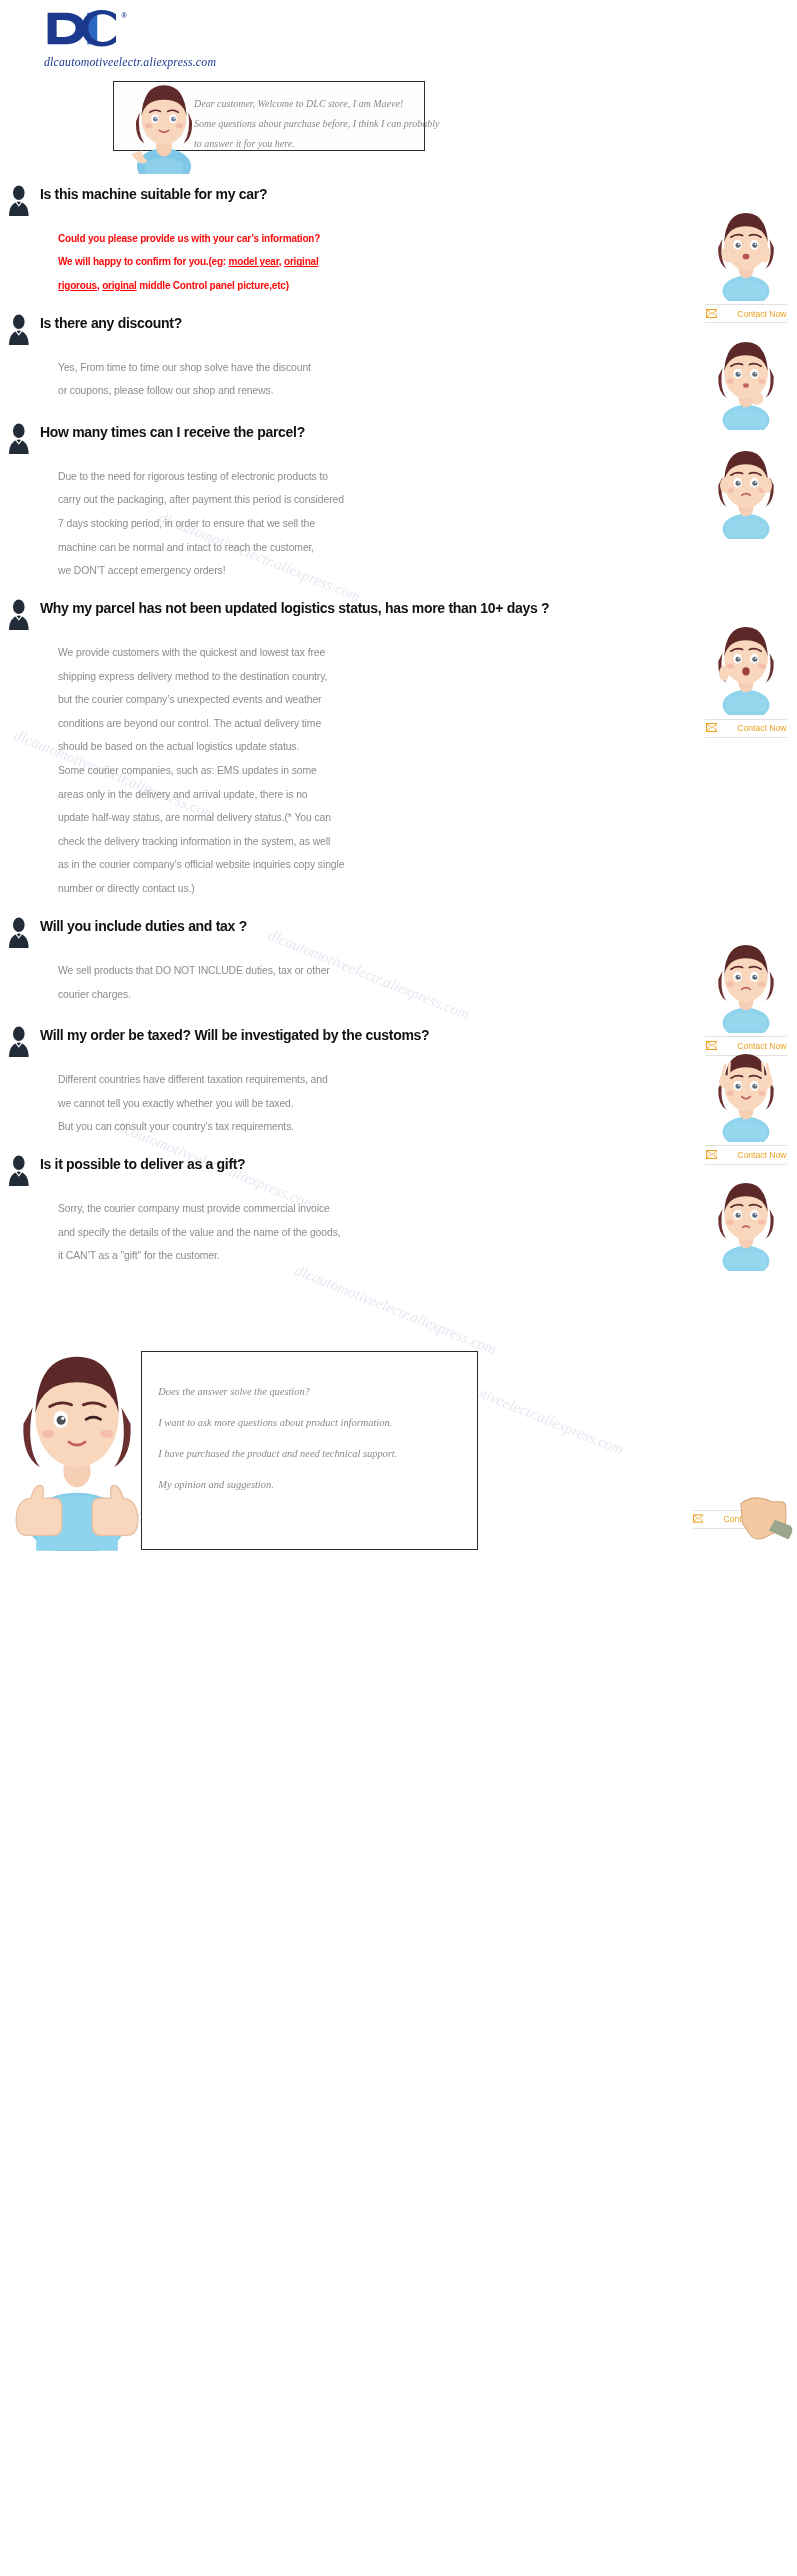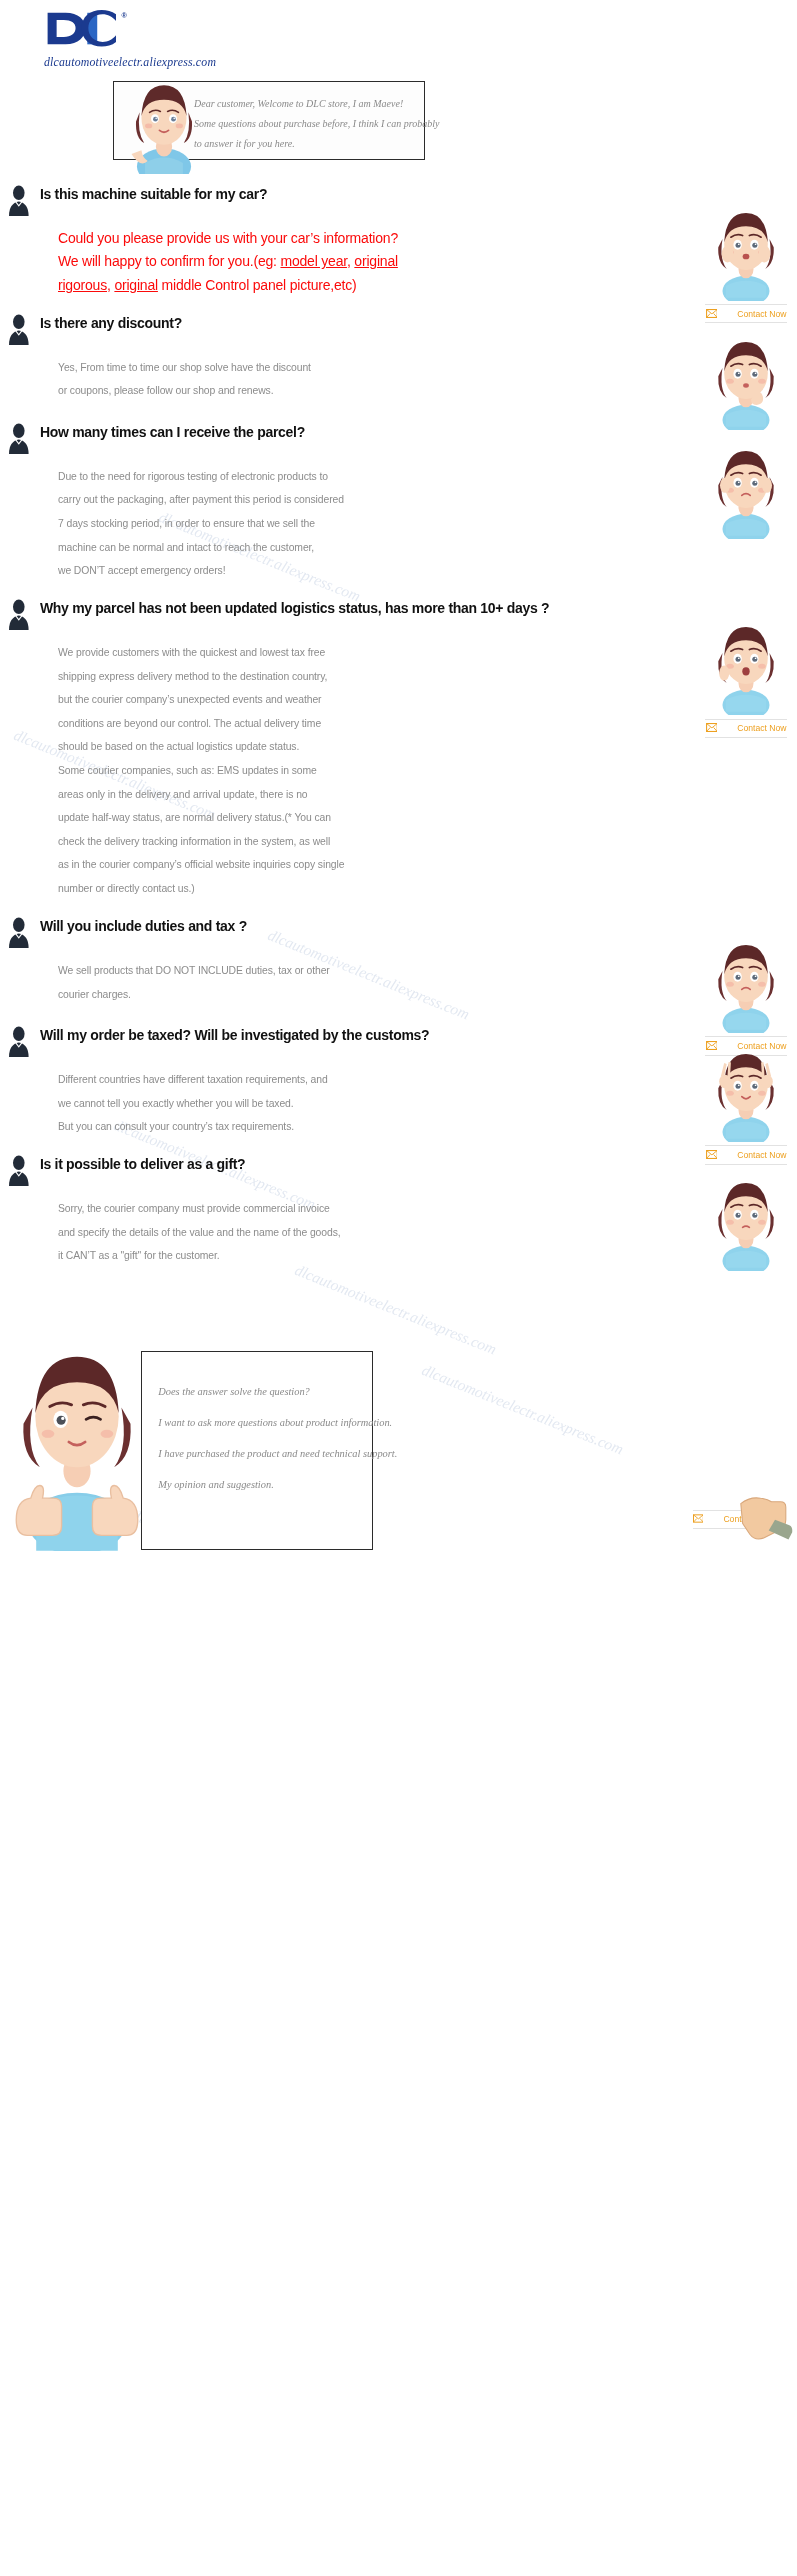--- a/index.html
+++ b/index.html
@@ -60,21 +60,21 @@
     position: relative;
     margin: 7.3px 0 0 0;
     height: 102px;
     z-index: 10;
   }
   .welcome-box {
     position: absolute;
     left: 113px;
     top: 0;
     width: 312px;
-    height: 79px;
+    height: 70px;
     border: 0.9px solid #2b2b2b;
     background: #fdfdfd;
     padding: 11.8px 9px 0 80px;
   }
   .welcome-line {
     font-family: "Liberation Serif", serif;
     font-style: italic;
     font-size: 10px;
     color: #8a8a8a;
     line-height: 20px;
@@ -128,22 +128,22 @@
   }
   .answer p {
     font-family: "Liberation Sans", sans-serif;
     font-size: 10.4px;
     color: #8c8c8c;
     line-height: 23.6px;
     letter-spacing: -0.1px;
   }
   .answer.red p {
     color: #fb0a0a;
-    font-weight: 400;
-    font-size: 14px;
+    font-weight: 700;
+    font-size: 10px;
     letter-spacing: -0.2px;
   }
   .answer.red .ul { text-decoration: underline; }
 
   
   .side-avatar {
     position: absolute;
     right: 11px;
     width: 82px;
     text-align: center;
@@ -173,21 +173,21 @@
   .footer {
     position: relative;
     margin-top: 12.7px;
     height: 272px;
     z-index: 10;
   }
   .footer-box {
     position: absolute;
     left: 141px;
     top: 56px;
-    width: 232px;
+    width: 337px;
     height: 199px;
     border: 0.9px solid #2b2b2b;
     background: #fff;
     padding: 23.6px 14.5px 0 16.3px;
   }
   .footer-line {
     font-family: "Liberation Serif", serif;
     font-style: italic;
     font-size: 10.4px;
     color: #8a8a8a;

